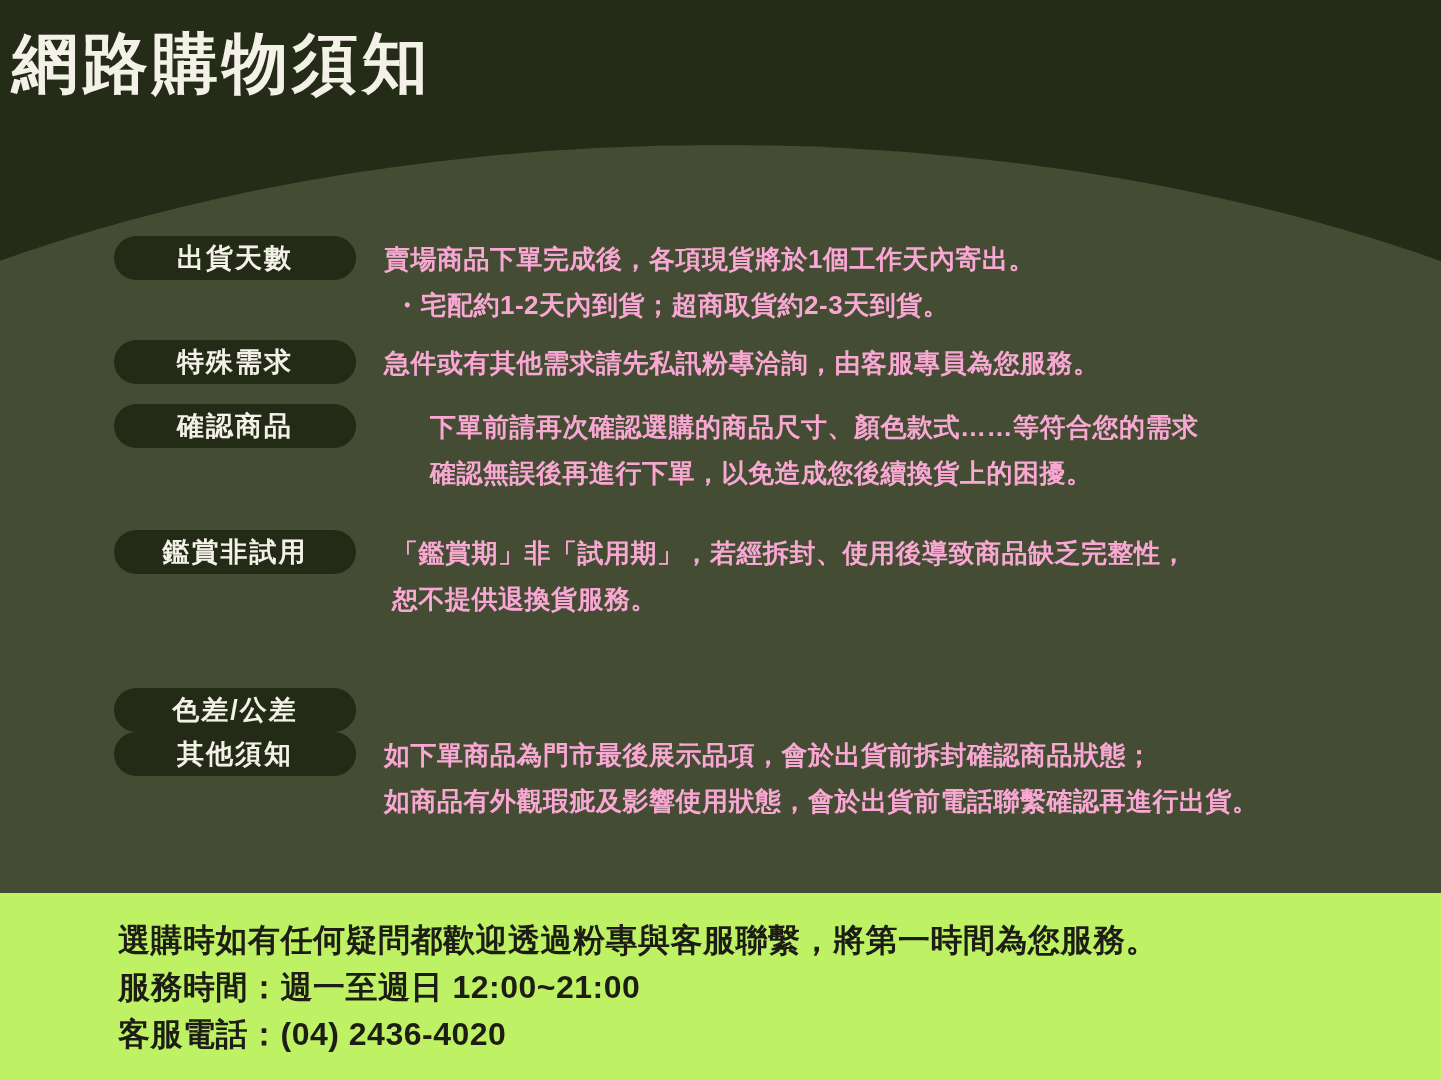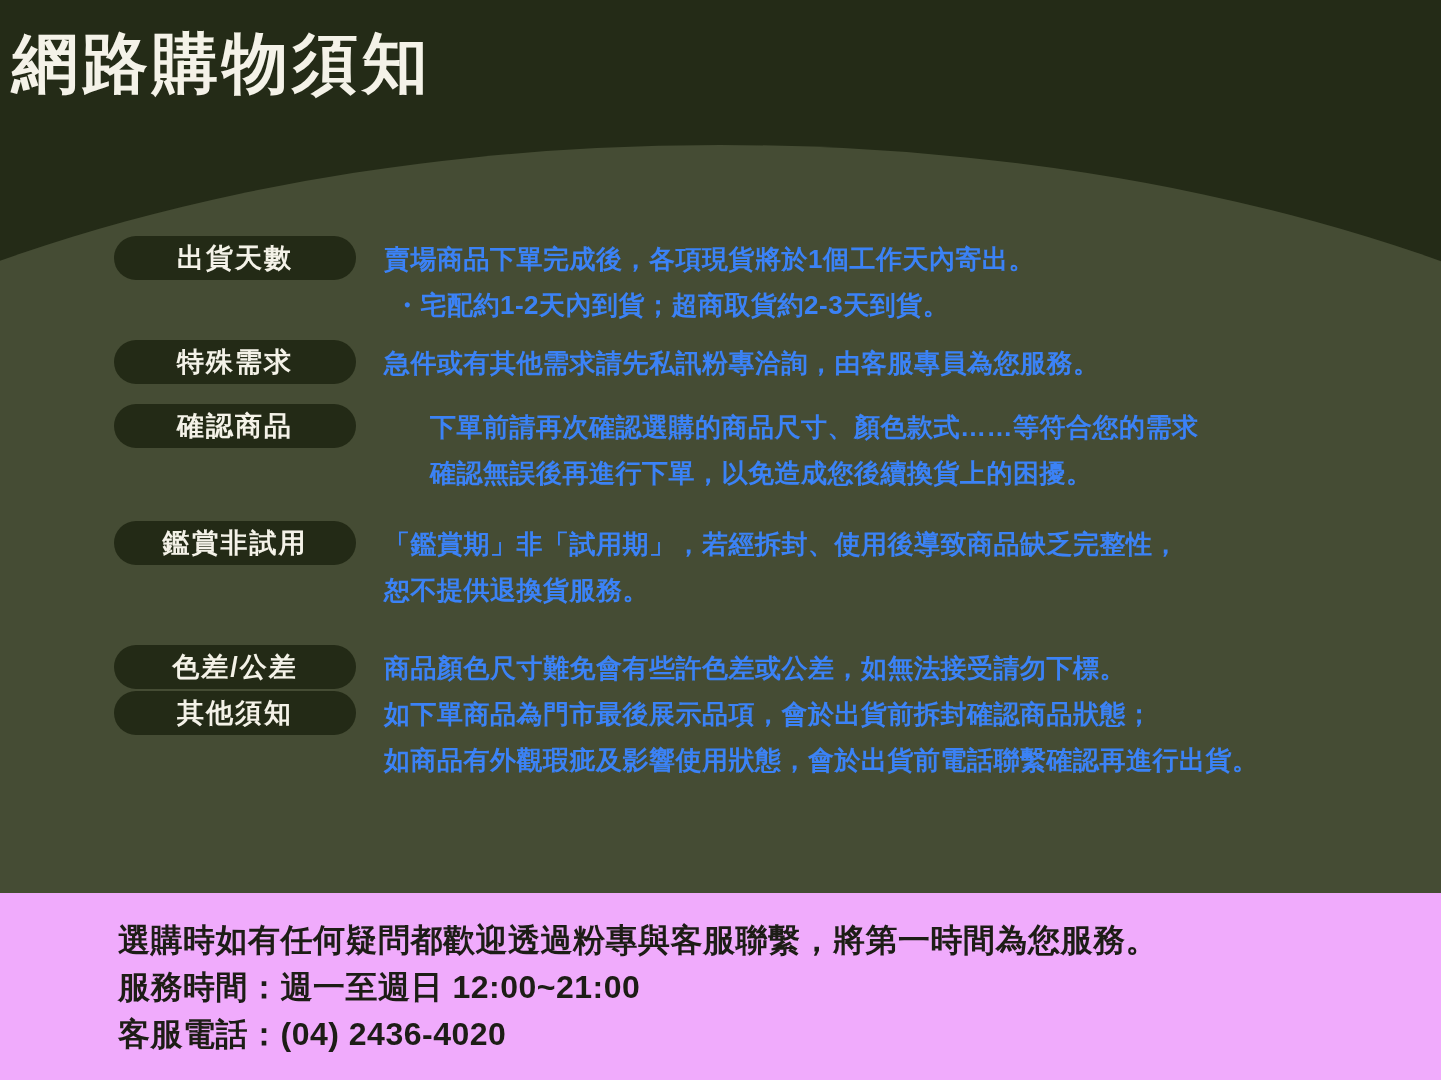--- a/index.html
+++ b/index.html
@@ -79,49 +79,49 @@
     letter-spacing: 2px;
     display: flex;
     align-items: center;
     justify-content: center;
     box-sizing: border-box;
     white-space: nowrap;
   }
   .body {
     flex: 1 1 auto;
     padding-left: 28px;
-    color: #3b82f6;
+    color: #f9a8d4;
     font-size: 26px;
     font-weight: 700;
     letter-spacing: 0.5px;
   }
   .body .line {
     line-height: 46px;
     white-space: nowrap;
   }
   .body .line.indent {
     padding-left: 10px;
   }
 
   
   .row.r1 { margin-top: 0px; }
   .row.r2 { margin-top: 12px; }
   .row.r3 { margin-top: 18px; gap: 46px; }
-  .row.r4 { margin-top: 25px; }
-  .row.r5 { margin-top: 32px; }
+  .row.r4 { margin-top: 34px; gap: 8px; }
+  .row.r5 { margin-top: 66px; text-align: center; }
   .row.r6 { }
 
   
   .footer {
     position: absolute;
     left: 0;
     top: 893px;
     width: 1441px;
     height: 187px;
-    background: #f0abfc;
+    background: #bef264;
     box-sizing: border-box;
     padding: 24px 0 13px 118px;
   }
   .footer .fline {
     color: #1d1d16;
     font-size: 32px;
     font-weight: 700;
     line-height: 47px;
     letter-spacing: 0.5px;
     white-space: nowrap;
@@ -165,23 +165,20 @@
       <div class="row r4">
         <div class="pill">鑑賞非試用</div>
         <div class="body">
           <div class="line">「鑑賞期」非「試用期」，若經拆封、使用後導致商品缺乏完整性，</div>
           <div class="line">恕不提供退換貨服務。</div>
         </div>
       </div>
 
       <div class="row r5">
         <div class="pill">色差/公差</div>
-        <div class="body">
-          <div class="line">商品顏色尺寸難免會有些許色差或公差，如無法接受請勿下標。</div>
-        </div>
       </div>
 
       <div class="row r6">
         <div class="pill">其他須知</div>
         <div class="body">
           <div class="line">如下單商品為門市最後展示品項，會於出貨前拆封確認商品狀態；</div>
           <div class="line">如商品有外觀瑕疵及影響使用狀態，會於出貨前電話聯繫確認再進行出貨。</div>
         </div>
       </div>
 

